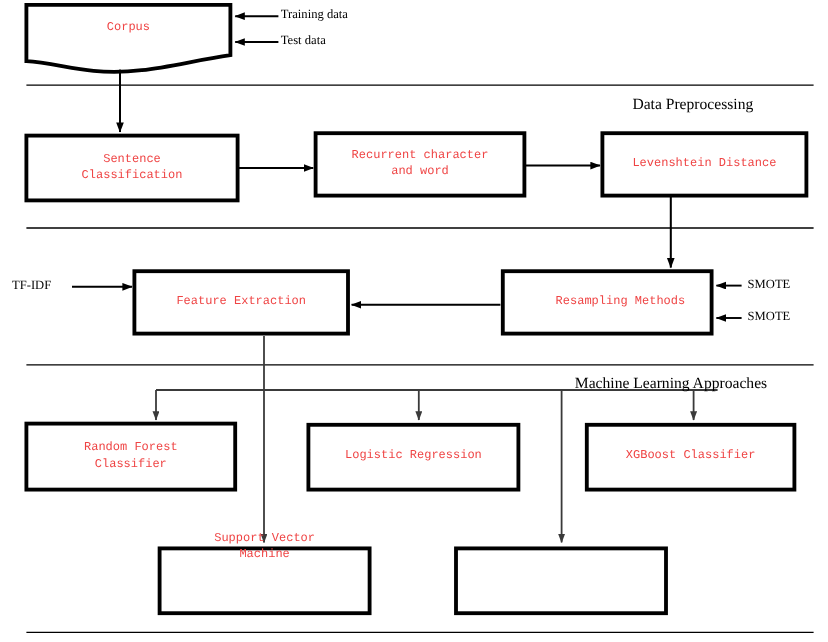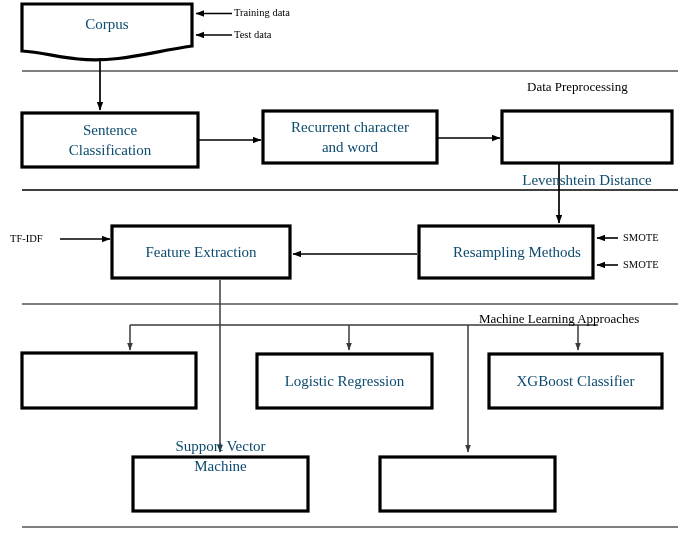--- a/index.html
+++ b/index.html
@@ -21,23 +21,23 @@
     top: 0; left: 0;
     width: 690px;
     height: 535px;
   }
   .node-label {
     position: absolute;
     display: flex;
     align-items: center;
     justify-content: center;
     text-align: center;
-    color: #0c4a6e;
-    font-family: Liberation Serif, serif;
-    font-size: 15px;
+    color: #ef4444;
+    font-family: Liberation Mono, monospace;
+    font-size: 10px;
     line-height: 1.35;
     pointer-events: none;
     white-space: pre-line;
   }
   .side-label {
     position: absolute;
     color: #000000;
     font-family: "Liberation Serif", "DejaVu Serif", serif;
     font-size: 10.5px;
     line-height: 1.2;
@@ -122,34 +122,36 @@
   <div class="side-label" style="left:234px; top:29px;">Test data</div>
 
   <div class="band-label" style="left:527px; top:79px;">Data Preprocessing</div>
 
   <div class="node-label" style="left:22px; top:113px; width:176px; height:54px;">Sentence
 Classification</div>
 
   <div class="node-label" style="left:263px; top:111px; width:174px; height:52px;">Recurrent character
 and word</div>
 
-  <div class="node-label" style="left:502px; top:111px; width:170px; height:52px;margin-top:43px;">Levenshtein Distance</div>
+  <div class="node-label" style="left:502px; top:111px; width:170px; height:52px;">Levenshtein Distance</div>
 
   <div class="side-label" style="left:10px; top:233px;">TF-IDF</div>
 
   <div class="node-label" style="left:112px; top:226px; width:178px; height:52px;">Feature Extraction</div>
 
   <div class="node-label" style="left:419px; top:226px; width:196px; height:52px;">Resampling Methods</div>
 
   <div class="side-label" style="left:623px; top:232px;">SMOTE</div>
 
   <div class="side-label" style="left:623px; top:259px;">SMOTE</div>
 
   <div class="band-label" style="left:479px; top:311px;">Machine Learning Approaches</div>
 
+  <div class="node-label" style="left:22px; top:353px; width:174px; height:55px;">Random Forest
+Classifier</div>
 
   <div class="node-label" style="left:257px; top:354px; width:175px; height:54px;">Logistic Regression</div>
 
   <div class="node-label" style="left:489px; top:354px; width:173px; height:54px;">XGBoost Classifier</div>
 
   <div class="node-label" style="left:133px; top:437px; width:175px; height:38px;">Support Vector
 Machine</div>
 
 
 </div>

